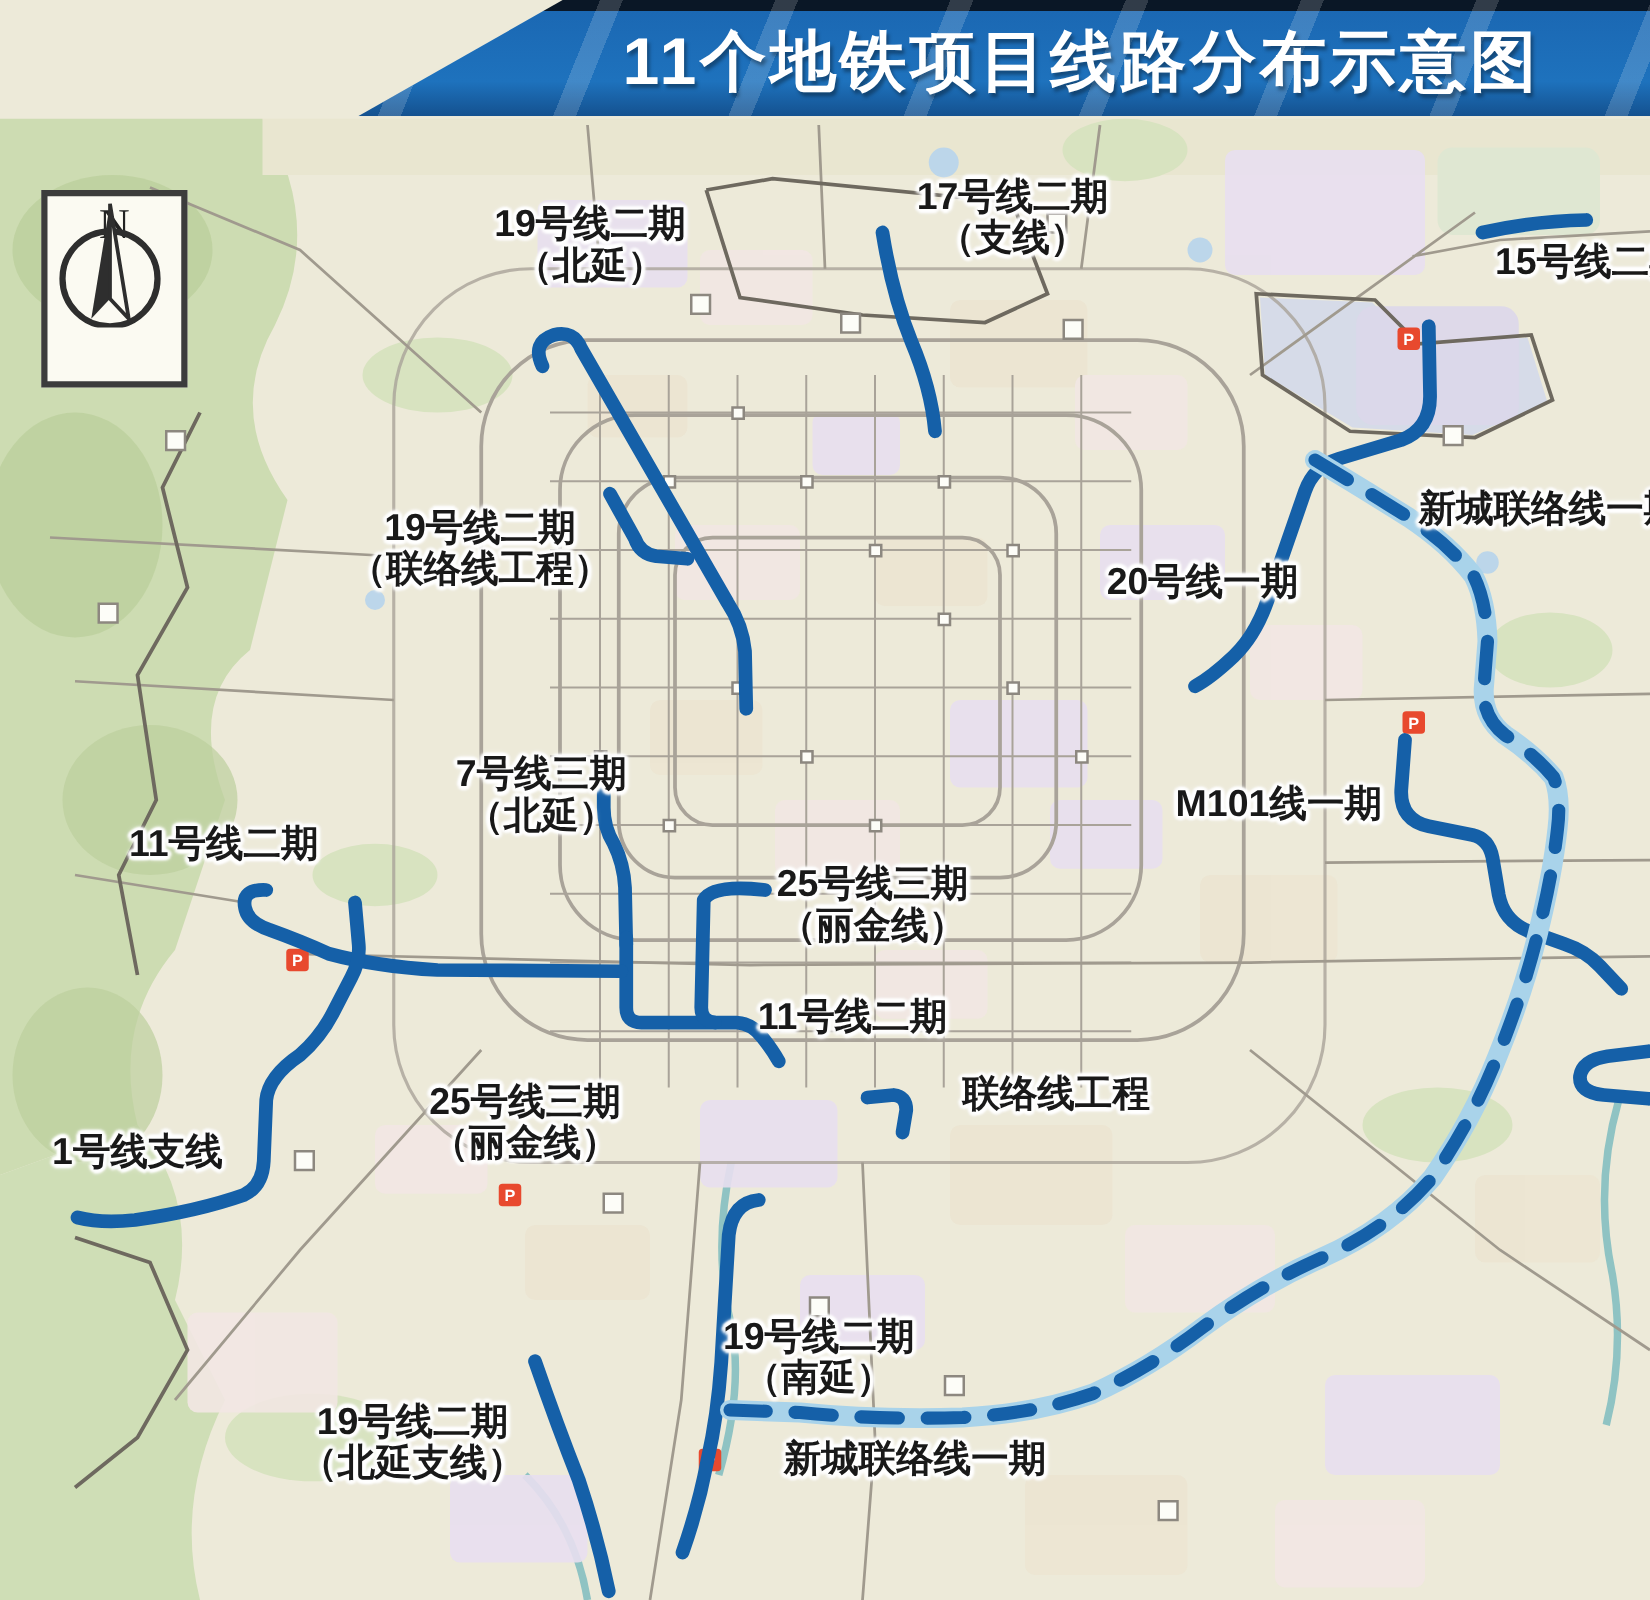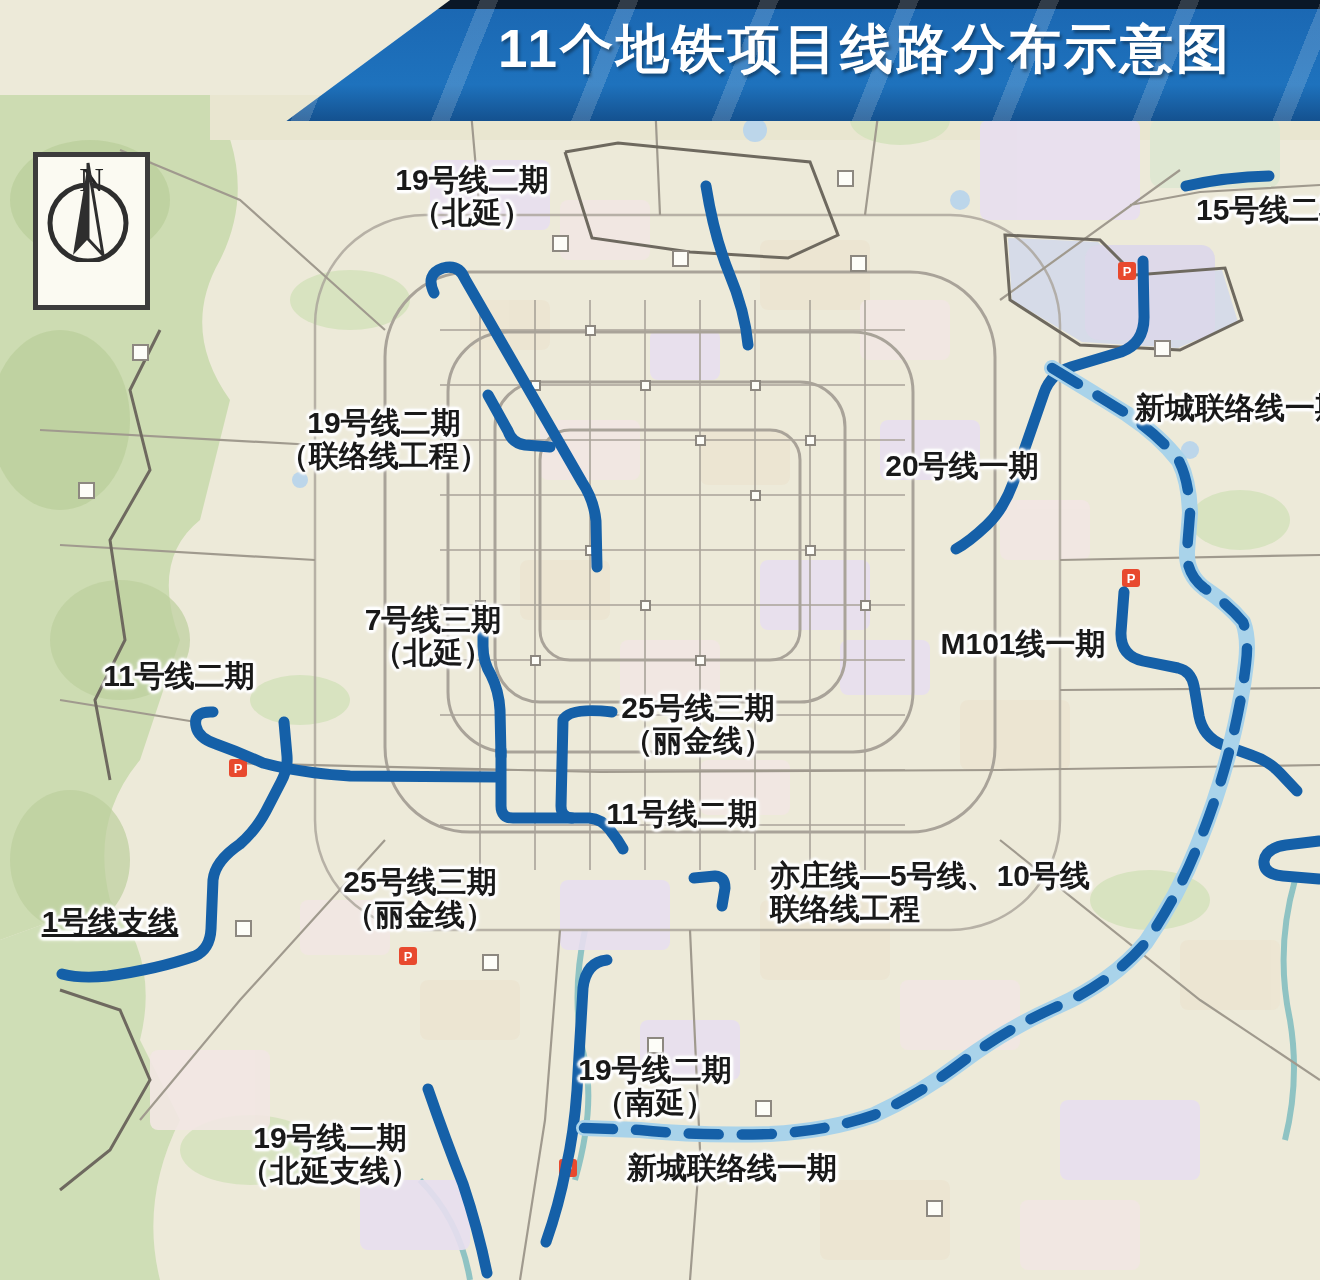--- a/index.html
+++ b/index.html
@@ -1,21 +1,21 @@
 <!DOCTYPE html>
 <html><head>
 <meta charset="utf-8">
 <style>
   html,body{margin:0;padding:0;background:#222;}
   .stage{position:relative;width:1320px;height:1280px;overflow:hidden;
          font-family:"Liberation Sans",sans-serif;background:#edead9;}
   svg{position:absolute;left:0;top:0;display:block;}
 
   
-  .banner{position:absolute;left:0;top:0;width:1320px;height:121px;
+  .banner{position:absolute;left:0;top:0;width:1320px;height:93px;
     background:linear-gradient(to bottom,#0a1726 0,#0a1726 9px,#1b68b3 9px,#1e72bd 70%,#14518f 100%);
     clip-path:polygon(34.1% 0,100% 0,100% 100%,21.7% 100%);z-index:30;}
   .banner::before{content:"";position:absolute;inset:0;
     background:repeating-linear-gradient(112deg,transparent 0 55px,rgba(255,255,255,.16) 55px 72px,transparent 72px 130px);}
   .banner-title{position:absolute;left:430px;right:20px;top:14px;text-align:center;
     color:#fff;font-size:53px;font-weight:700;letter-spacing:3px;
     text-shadow:2px 3px 3px rgba(0,0,0,.35);white-space:nowrap;}
 
   
   .compass{position:absolute;left:33px;top:152px;width:117px;height:158px;
@@ -210,20 +210,24 @@
       <circle cx="0" cy="8" r="38" fill="none" stroke="#2e2e2e" stroke-width="5"></circle>
       <polygon points="0,-52 -15,40 0,24" fill="#2e2e2e"></polygon>
       <polygon points="0,-52 15,40 0,24" fill="#fbfaf2" stroke="#2e2e2e" stroke-width="3"></polygon>
     </svg>
   </div>
 
   <div class="mlabel" style="left:472px;top:163px;">
     <span>19号线二期</span>
       <span>（北延）</span>
   </div>
+  <div class="mlabel" style="left:810px;top:141px;">
+    <span>17号线二期</span>
+      <span>（支线）</span>
+  </div>
   <div class="mlabel left" style="left:1196px;top:193px;">
     <span>15号线二期</span>
   </div>
   <div class="mlabel left" style="left:1135px;top:391px;">
     <span>新城联络线一期</span>
   </div>
   <div class="mlabel" style="left:938px;top:449px;margin-left:24px;">
     <span>20号线一期</span>
   </div>
   <div class="mlabel" style="left:384px;top:406px;">
@@ -241,28 +245,27 @@
     <span>M101线一期</span>
   </div>
   <div class="mlabel" style="left:698px;top:691px;">
     <span>25号线三期</span>
       <span>（丽金线）</span>
   </div>
   <div class="mlabel" style="left:682px;top:797px;">
     <span>11号线二期</span>
   </div>
   <div class="mlabel left" style="left:770px;top:859px;">
-    <span>亦庄线—5号线、10号线</span>
       <span>联络线工程</span>
   </div>
   <div class="mlabel" style="left:420px;top:865px;">
     <span>25号线三期</span>
       <span>（丽金线）</span>
   </div>
-  <div class="mlabel" style="left:110px;top:905px;text-decoration:underline;">
+  <div class="mlabel" style="left:110px;top:905px;">
     <span>1号线支线</span>
   </div>
   <div class="mlabel" style="left:655px;top:1053px;">
     <span>19号线二期</span>
       <span>（南延）</span>
   </div>
   <div class="mlabel" style="left:732px;top:1151px;">
     <span>新城联络线一期</span>
   </div>
   <div class="mlabel" style="left:330px;top:1121px;">

